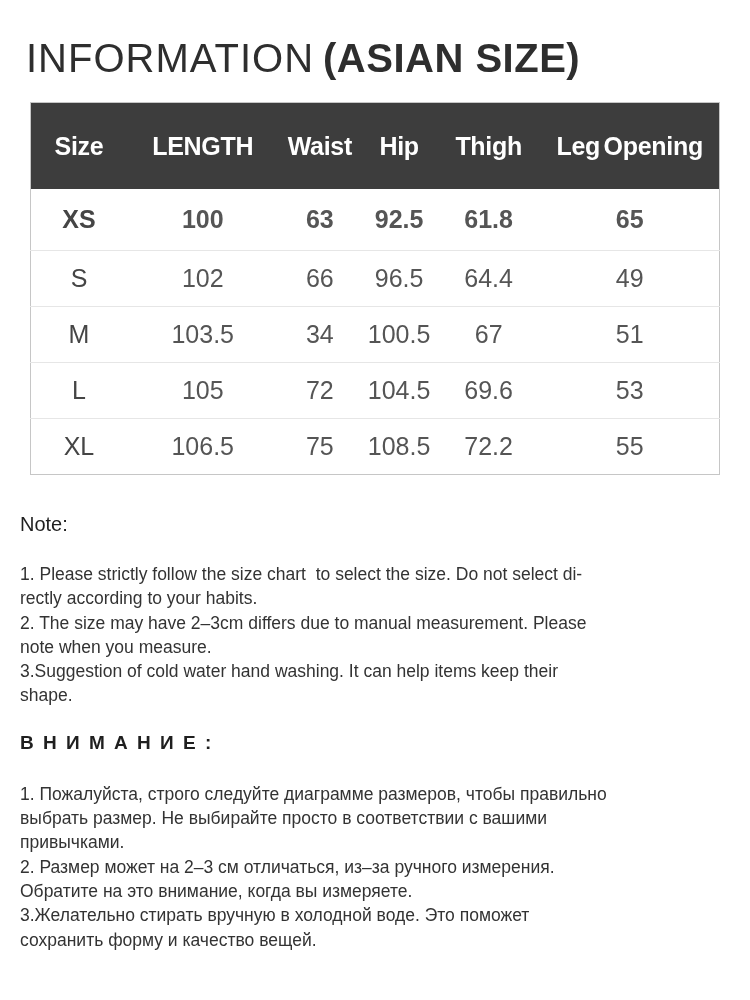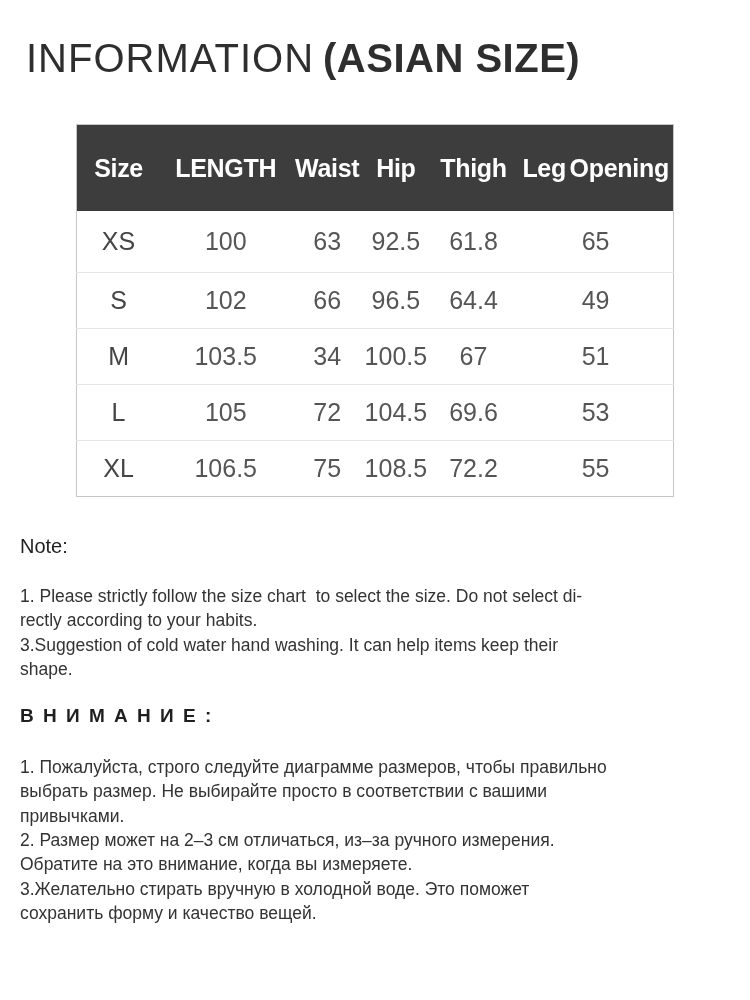--- a/index.html
+++ b/index.html
@@ -23,22 +23,22 @@
     color: var(--title-text, #2e2e2e);
     white-space: nowrap;
     padding-left: 26px;
   }
   .page-title .title-bold {
     font-weight: 700;
     margin-left: 9px;
     letter-spacing: 0.5px;
   }
   table.size-table {
-    width: 598px;
-    margin: 44px auto 0 auto;
+    width: 690px;
+    margin: 22px auto 0 auto;
     border-collapse: collapse;
     table-layout: fixed;
     border: 1px solid var(--table-border, #c6c6c6);
   }
   table.size-table thead th {
     background: var(--header-bg, #3d3d3d);
     color: var(--header-text, #ffffff);
     font-size: 25px;
     font-weight: 700;
     letter-spacing: -0.3px;
@@ -56,20 +56,21 @@
     vertical-align: middle;
     font-size: 25px;
     font-weight: 400;
     color: var(--cell-text, #555555);
     border-top: 1px solid var(--row-divider, #e6e6e6);
     padding: 0;
   }
   table.size-table tbody tr:first-child td {
     border-top: none;
     height: 61px;
+    font-weight: bold;
   }
   table.size-table tbody td.size-cell {
     color: var(--size-text, #454545);
   }
   .content {
     padding: 0 20px;
   }
   .note-heading {
     margin-top: 38px;
     font-size: 20px;
@@ -167,20 +168,22 @@
       <td>55</td>
     </tr>
   </tbody>
 </table>
 
 <div class="content">
   <div class="note-heading">Note:</div>
   <div class="note-body">
     <div class="note-item">1. Please strictly follow the size chart  to select the size. Do not select di-
 rectly according to your habits.</div>
+    <div class="note-item">2. The size may have 2–3cm differs due to manual measurement. Please
+note when you measure.</div>
     <div class="note-item">3.Suggestion of cold water hand washing. It can help items keep their
 shape.</div>
   </div>
 
   <div class="attention-heading">В Н И М А Н И Е :</div>
   <div class="attention-body">
     <div class="attention-item">1. Пожалуйста, строго следуйте диаграмме размеров, чтобы правильно
 выбрать размер. Не выбирайте просто в соответствии с вашими
 привычками.</div>
     <div class="attention-item">2. Размер может на 2–3 см отличаться, из–за ручного измерения.

